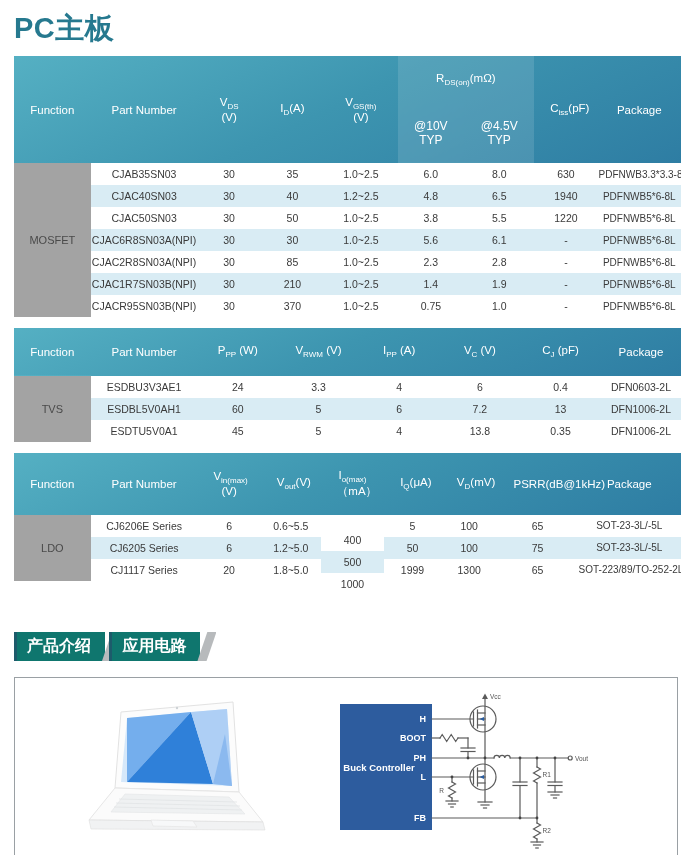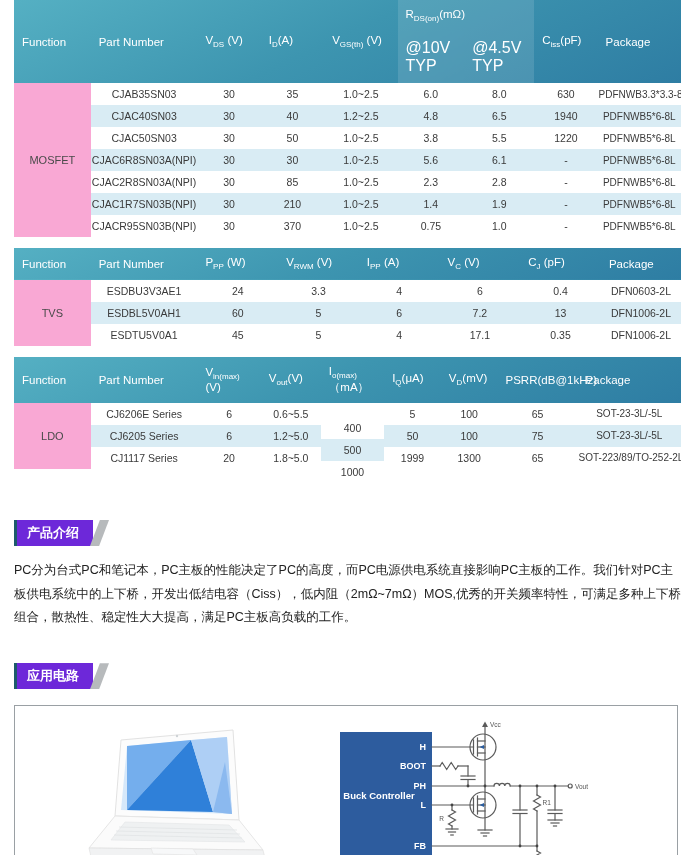--- a/index.html
+++ b/index.html
@@ -20,39 +20,39 @@
   
   table.spec {
     border-collapse:collapse; table-layout:fixed;
     width:667px; margin:0 0 11px 0;
   }
   table.spec thead {
     background:linear-gradient(155deg,#55b0c3 0%,#3d95b0 48%,#2e7da3 100%);
   }
   table.spec th {
     background:transparent; color:#fff; font-weight:normal;
-    font-size:11.5px; text-align:left; padding:8px; height:26px;
+    font-size:11.5px; text-align:center; padding:16px; height:26px;
   }
   table.spec thead tr.mainrow th { height:27px; }
-  table.spec thead tr.subrow th  { height:20px; font-size:16px; }
+  table.spec thead tr.subrow th  { height:20px; font-size:12px; }
   table.spec th.hl { background:rgba(255,255,255,0.12); }
   table.spec sub { font-size:8px; }
   table.spec td {
     text-align:center; font-size:10.5px; color:#3a3a3a;
     height:22px; padding:0 1px; overflow:hidden; white-space:nowrap;
   }
   table.spec tbody tr:nth-child(even) td:not(.fn) { background:#d9ecf4; }
-  table.spec td.fn { background:#f9a8d4; font-size:11px; color:#4a4a4a; }
+  table.spec td.fn { background:#a3a3a3; font-size:11px; color:#4a4a4a; }
   table.spec td.pkg, table.spec .c7, table.spec .c8 { font-size:10px; }
   table.t-ldo td.c3 { position:relative; top:14px; }
 
   
   .badge {
     position:relative; display:inline-block;
-    background:#6d28d9; color:#fff; font-weight:bold; font-size:13px;
+    background:#0f766e; color:#fff; font-weight:bold; font-size:16px;
     padding:4px 14px 4px 10px; border-left:3px solid #1d5b6b;
     margin:0 0 0 0;
     text-align:right;
   }
   .badge::after {
     content:""; position:absolute; top:0; right:-16px;
     width:19px; height:100%;
     background:#b7babc;
     clip-path:polygon(52% 0, 100% 0, 48% 100%, 0 100%);
   }
@@ -73,20 +73,21 @@
   }
   .laptop-svg { margin-top:10px; }
   .circuit-svg { margin-left:44px; }
   svg text { font-family:"Liberation Sans", sans-serif; }
 </style>
 </head>
 <body>
 
 <div class="wrap">
 
+  <h1 class="page-title">PC主板</h1>
 
   
   <table class="spec t-mosfet">
     <colgroup>
       <col style="width:11.5%">
         <col style="width:16%">
         <col style="width:9.5%">
       <col style="width:9.5%">
         <col style="width:11%">
         <col style="width:10%">
@@ -227,21 +228,21 @@
           <td class="c3">6</td>
           <td class="c4">7.2</td>
           <td class="c5">13</td>
           <td class="c6">DFN1006-2L</td>
         </tr>
         <tr>
           <td class="c0">ESDTU5V0A1</td>
           <td class="c1">45</td>
           <td class="c2">5</td>
           <td class="c3">4</td>
-          <td class="c4">17.1</td>
+          <td class="c4">13.8</td>
           <td class="c5">0.35</td>
           <td class="c6">DFN1006-2L</td>
         </tr>
       </tbody>
   </table>
 
   
   <table class="spec t-ldo">
     <colgroup>
       <col style="width:11.5%">
@@ -297,21 +298,20 @@
           <td class="c4">1999</td>
           <td class="c5">1300</td>
           <td class="c6">65</td>
           <td class="c7">SOT-223/89/TO-252-2L</td>
         </tr>
       </tbody>
   </table>
 
   
   <div class="badge badge-row1">产品介绍</div>
-  <p class="intro-text">PC分为台式PC和笔记本，PC主板的性能决定了PC的高度，而PC电源供电系统直接影响PC主板的工作。我们针对PC主板供电系统中的上下桥，开发出低结电容（Ciss），低内阻（2mΩ~7mΩ）MOS,优秀的开关频率特性，可满足多种上下桥组合，散热性、稳定性大大提高，满足PC主板高负载的工作。</p>
 
   
   <div class="badge badge-row2">应用电路</div>
 
   <div class="app-box">
 
     <svg class="laptop-svg" width="215" height="150" viewBox="0 0 215 150" xmlns="http://www.w3.org/2000/svg">
 
       <polygon points="48,12 160,2 166,92 42,88" fill="#fcfcfc" stroke="#e2e2e2" stroke-width="1"></polygon>
       <polygon points="54,18 154,9 159,86 48,82" fill="#d6e8fa"></polygon>

